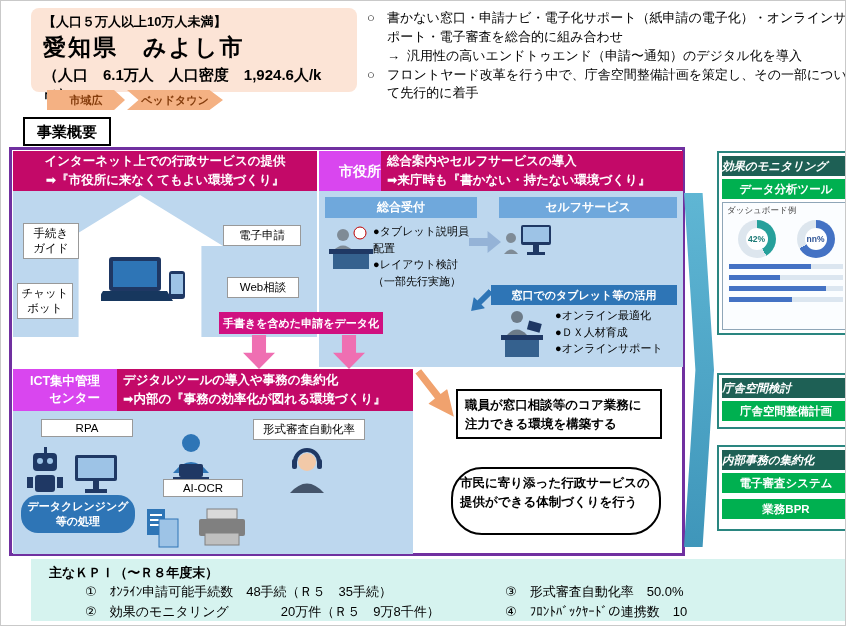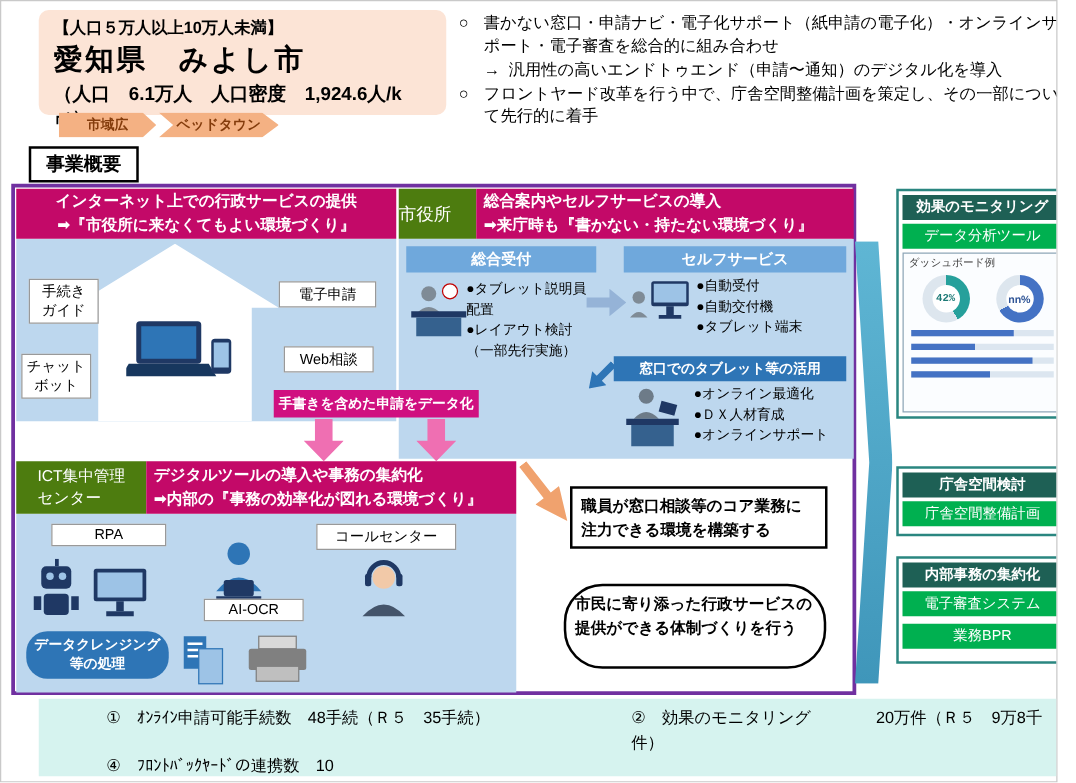--- a/index.html
+++ b/index.html
@@ -27,21 +27,21 @@
   
   .sec-label{left:22px;top:116px;width:84px;height:25px;border:2px solid #000;background:#fff;
              font-size:15px;font-weight:bold;text-align:center;line-height:25px;z-index:6;}
 
   
   .frame{border:3px solid #7030a0;box-sizing:border-box;background:#fff;}
   .pink-header{background:#c30968;color:#fff;font-weight:bold;font-size:12.5px;text-align:center;
                display:flex;flex-direction:column;justify-content:center;line-height:1.55;z-index:2;}
   .left-align{text-align:left;padding-left:6px;box-sizing:border-box;}
   .blue-body{background:#bdd7ee;z-index:1;}
-  .dark-box{background:#4d7c0f;color:#fff;font-weight:normal;text-align:left;z-index:2;}
+  .dark-box{background:#d946ef;color:#fff;font-weight:bold;text-align:right;z-index:2;}
   .label-box{background:#fff;border:1px solid #999;font-size:11.5px;text-align:center;
              padding:2px 3px;box-sizing:border-box;position:absolute;z-index:3;}
   .blue-sub{background:#6fa8dc;color:#fff;font-size:12px;font-weight:bold;text-align:center;
             height:21px;line-height:21px;position:absolute;z-index:3;}
   .blue-banner{background:#2e75b6;color:#fff;font-size:11px;font-weight:bold;text-align:center;
                position:absolute;z-index:4;}
   .mini{font-size:11px;line-height:1.5;position:absolute;z-index:3;}
   .pink-banner{background:#d01080;color:#fff;font-size:11px;font-weight:bold;text-align:center;
                line-height:22px;z-index:5;}
   .house{position:absolute;left:44px;top:4px;width:166px;height:142px;background:#fff;z-index:2;
@@ -57,34 +57,34 @@
                 background:#f0a26e;z-index:5;}
   .flow-chevron{clip-path:polygon(0 0,62% 0,100% 50%,62% 100%,0 100%,38% 50%);
                 background:linear-gradient(180deg,#5fb6d4,#3f96ba);z-index:2;}
 
   
   .callout{background:#fff;border:2px solid #000;font-size:12.5px;font-weight:bold;
            padding:5px 7px;box-sizing:border-box;line-height:1.55;z-index:5;}
 
   
   .group{border:2px solid #2a8680;background:#fff;box-sizing:border-box;padding:3px;z-index:2;}
-  .group-header{background:#1e6055;color:#fff;font-size:11.5px;font-weight:bold;text-align:center;
-                height:20px;line-height:20px;}
-  .green-item{background:#00b050;color:#fff;font-size:11.5px;font-weight:normal;text-align:center;
+  .group-header{background:#1e6055;color:#fff;font-size:11.5px;font-weight:bold;
+                height:20px;line-height:20px;font-style:italic;}
+  .green-item{background:#00b050;color:#fff;font-size:11.5px;font-weight:bold;text-align:center;
               height:20px;line-height:20px;margin-top:3px;}
   .dashboard{margin-top:3px;height:128px;background:#fbfdff;border:1px solid #8fa6b8;box-sizing:border-box;
              padding:2px 4px;}
   .dash-caption{font-size:8.5px;color:#444;}
   .dash-donuts{display:flex;justify-content:space-around;margin-top:3px;}
   .donut{width:38px;height:38px;border-radius:50%;position:relative;display:flex;
          align-items:center;justify-content:center;}
   .donut::before{content:"";position:absolute;inset:8px;background:#fff;border-radius:50%;}
   .donut span{position:relative;font-size:8.5px;font-weight:bold;}
   .donut1{background:conic-gradient(#26a09b 0 151deg,#dde6ee 151deg 360deg);}
-  .donut1 span{color:#1d7a76;font-family:Liberation Mono, monospace;}
+  .donut1 span{color:#1d7a76;}
   .donut2{background:conic-gradient(#4472c4 0 240deg,#dde6ee 240deg 360deg);}
   .donut2 span{color:#2f5496;}
   .bar-row{height:5px;background:#dce6f0;margin:6px 2px;}
   .bar-row i{display:block;height:100%;background:#4472c4;}
 
   
   .kpi{left:30px;top:558px;width:824px;height:62px;background:#d6f3ef;padding:5px 14px;
        box-sizing:border-box;font-size:13px;z-index:1;}
   .kpi-heading{font-weight:bold;margin-left:4px;}
   .kpi-grid{display:grid;grid-template-columns:420px 1fr;margin-left:40px;line-height:1.5;}
@@ -166,25 +166,20 @@
     </div>
     <div class="arrow-right" style="left:150px;top:40px;width:32px;height:22px;"></div>
     <svg class="icon" style="left:184px;top:32px;" width="52" height="42">
       <rect x="18" y="2" width="30" height="20" rx="2" fill="#1f3864"></rect>
       <rect x="20" y="4" width="26" height="15" fill="#9dc3e6"></rect>
       <rect x="30" y="22" width="6" height="7" fill="#1f3864"></rect>
       <rect x="24" y="29" width="18" height="3" fill="#1f3864"></rect>
       <circle cx="8" cy="15" r="5" fill="#7f8b96"></circle>
       <path d="M1 31 q7 -9 14 0 z" fill="#7f8b96"></path>
     </svg>
-    <div class="mini" style="left:238px;top:30px;width:118px;">
-      <div>●自動受付</div>
-      <div>●自動交付機</div>
-      <div>●タブレット端末</div>
-    </div>
     <div class="blue-banner" style="left:172px;top:94px;width:186px;height:20px;line-height:20px;">窓口でのタブレット等の活用</div>
     <div class="arrow-right" style="left:148px;top:102px;width:28px;height:16px;transform:rotate(135deg);background:#2e75b6;"></div>
     <svg class="icon" style="left:178px;top:118px;" width="52" height="54">
       <circle cx="20" cy="8" r="6" fill="#6d7b88"></circle>
       <path d="M10 26 q10 -11 20 0 z" fill="#6d7b88"></path>
       <rect x="4" y="26" width="42" height="5" fill="#1f3864"></rect>
       <rect x="8" y="31" width="34" height="17" fill="#35618e"></rect>
       <rect x="31" y="13" width="13" height="9" fill="#1f3864" transform="rotate(15 37 17)"></rect>
     </svg>
     <div class="mini" style="left:236px;top:116px;width:120px;">
@@ -195,21 +190,21 @@
   </div>
 
   <div class="abs dark-box pre" style="left:12px;top:368px;width:104px;height:42px;font-size:12.5px;display:flex;align-items:center;justify-content:center;line-height:1.4;">ICT集中管理
 センター</div>
   <div class="abs pink-header left-align" style="left:116px;top:368px;width:296px;height:42px;">
     <div>デジタルツールの導入や事務の集約化</div>
     <div>➡内部の『事務の効率化が図れる環境づくり』</div>
   </div>
   <div class="abs blue-body" style="left:12px;top:410px;width:400px;height:143px;">
     <div class="label-box" style="left:28px;top:8px;width:92px;">RPA</div>
-    <div class="label-box" style="left:240px;top:8px;width:112px;">コールセンター</div>
+    <div class="label-box" style="left:240px;top:8px;width:112px;">形式審査自動化率</div>
     <svg class="icon" style="left:12px;top:36px;" width="40" height="54">
       <rect x="8" y="6" width="24" height="18" rx="4" fill="#1f3864"></rect>
       <circle cx="15" cy="14" r="3" fill="#9dc3e6"></circle>
       <circle cx="25" cy="14" r="3" fill="#9dc3e6"></circle>
       <rect x="19" y="0" width="3" height="6" fill="#1f3864"></rect>
       <rect x="10" y="28" width="20" height="17" rx="3" fill="#1f3864"></rect>
       <rect x="2" y="30" width="6" height="11" fill="#1f3864"></rect>
       <rect x="32" y="30" width="6" height="11" fill="#1f3864"></rect>
     </svg>
     <svg class="icon" style="left:60px;top:42px;" width="46" height="42">
@@ -225,21 +220,21 @@
       <rect x="14" y="44" width="36" height="3" fill="#1f3864"></rect>
     </svg>
     <div class="label-box" style="left:150px;top:68px;width:80px;">AI-OCR</div>
     <svg class="icon" style="left:272px;top:36px;" width="44" height="52">
       <circle cx="22" cy="15" r="9" fill="#f2c9a8"></circle>
       <path d="M10 15 a12 12 0 0 1 24 0" fill="none" stroke="#1f3864" stroke-width="4"></path>
       <rect x="7" y="12" width="5" height="10" rx="2" fill="#1f3864"></rect>
       <rect x="32" y="12" width="5" height="10" rx="2" fill="#1f3864"></rect>
       <path d="M5 46 q17 -19 34 0 z" fill="#44546a"></path>
     </svg>
-    <div class="blue-banner" style="left:8px;top:94px;width:114px;height:38px;display:flex;align-items:center;justify-content:center;line-height:1.4;padding:0 4px;box-sizing:border-box;border-radius:17px;">データクレンジング等の処理</div>
+    <div class="blue-banner" style="left:8px;top:84px;width:114px;height:38px;display:flex;align-items:center;justify-content:center;line-height:1.4;padding:0 4px;box-sizing:border-box;border-radius:17px;">データクレンジング等の処理</div>
     <svg class="icon" style="left:132px;top:94px;" width="44" height="46">
       <rect x="2" y="4" width="18" height="26" fill="#2e75b6"></rect>
       <rect x="5" y="9" width="12" height="2" fill="#fff"></rect>
       <rect x="5" y="14" width="12" height="2" fill="#fff"></rect>
       <rect x="5" y="19" width="12" height="2" fill="#fff"></rect>
       <rect x="14" y="14" width="19" height="28" fill="#9dc3e6" stroke="#2e75b6"></rect>
     </svg>
     <svg class="icon" style="left:184px;top:96px;" width="52" height="44">
       <rect x="10" y="2" width="30" height="10" fill="#d9d9d9" stroke="#808080"></rect>
       <rect x="2" y="12" width="46" height="17" rx="2" fill="#808080"></rect>
@@ -288,20 +283,22 @@
     <div class="green-item">庁舎空間整備計画</div>
   </div>
 
   <div class="abs group" style="left:716px;top:444px;width:138px;height:86px;">
     <div class="group-header">内部事務の集約化</div>
     <div class="green-item">電子審査システム</div>
     <div class="green-item" style="margin-top:6px;">業務BPR</div>
   </div>
 
   <div class="abs kpi">
+    <div class="kpi-heading">主なＫＰＩ（〜Ｒ８年度末）</div>
     <div class="kpi-grid">
       <div>①　ｵﾝﾗｲﾝ申請可能手続数　48手続（Ｒ５　35手続）</div>
+      <div>③　形式審査自動化率　50.0%</div>
       <div>②　効果のモニタリング　　　　20万件（Ｒ５　9万8千件）</div>
       <div>④　ﾌﾛﾝﾄﾊﾞｯｸﾔｰﾄﾞの連携数　10</div>
     </div>
   </div>
 
 </div>
 
 </body></html>

